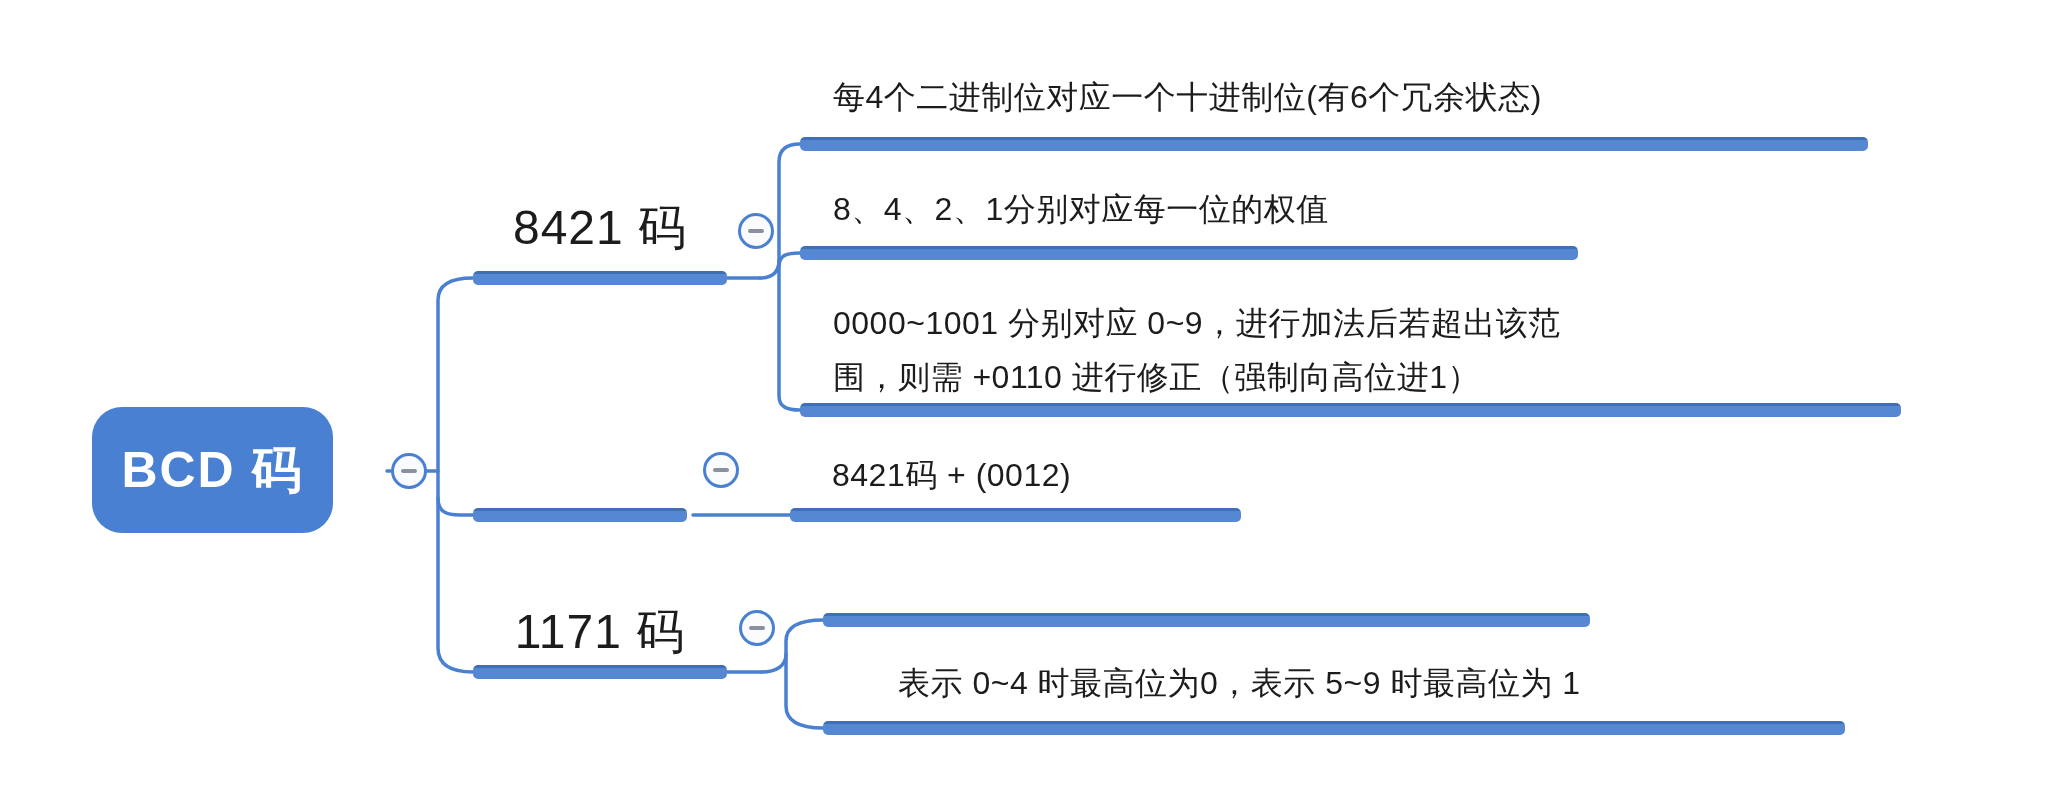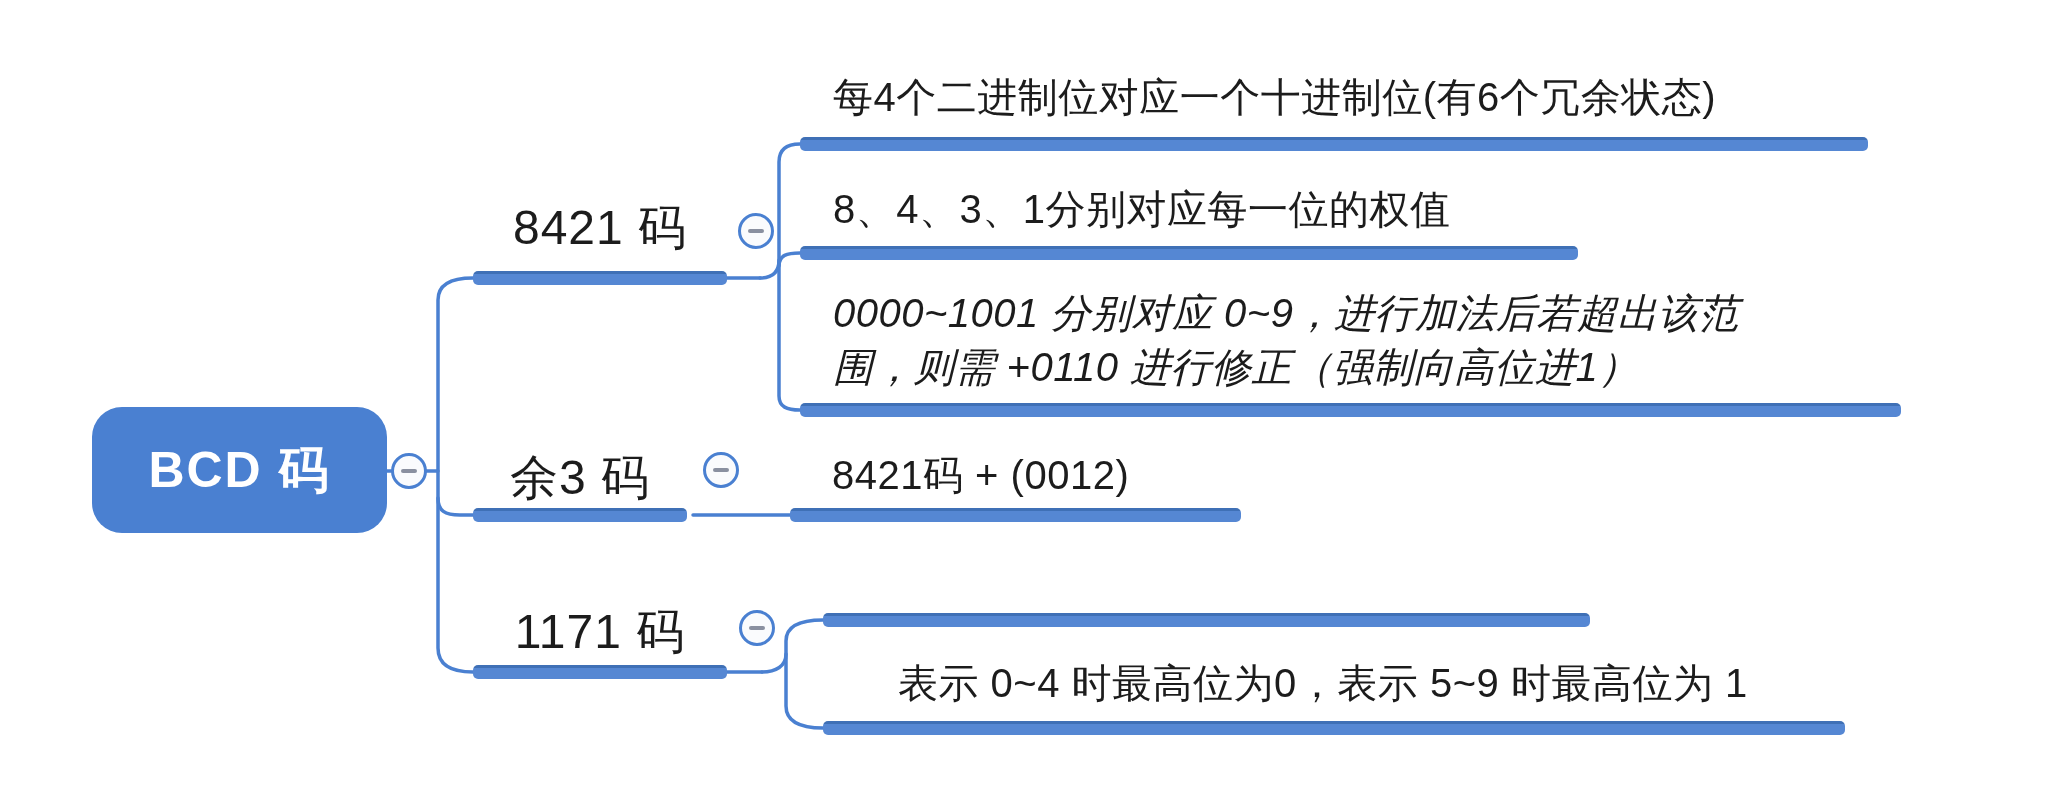--- a/index.html
+++ b/index.html
@@ -23,21 +23,21 @@
   }
   svg.connectors path {
     fill: none;
     stroke: #4a80d1;
     stroke-width: 3.5;
     stroke-linecap: round;
   }
   .node-root {
     position: absolute;
     left: 92px; top: 407px;
-    width: 295px; height: 126px;
+    width: 241px; height: 126px;
     background: #4a80d1;
     border-radius: 30px;
     display: flex;
     align-items: center;
     justify-content: center;
     color: #ffffff;
     font-size: 50px;
     font-weight: 700;
     letter-spacing: 2px;
     box-sizing: border-box;
@@ -53,21 +53,21 @@
     color: #1c1c1c;
     font-size: 48px;
     font-weight: 500;
     text-align: center;
     letter-spacing: 1px;
     white-space: pre;
   }
   .child-text {
     position: absolute;
     color: #1c1c1c;
-    font-size: 40px;
+    font-size: 32px;
     font-weight: 500;
     letter-spacing: 0.5px;
     line-height: 54px;
     white-space: pre;
   }
   .collapse {
     position: absolute;
     width: 30px; height: 30px;
     border: 3px solid #4a80d1;
     border-radius: 50%;
@@ -125,30 +125,29 @@
     <span class="minus"></span>
   </div>
   <div class="collapse" style="left:703px;top:452px;">
     <span class="minus"></span>
   </div>
   <div class="collapse" style="left:739px;top:610px;">
     <span class="minus"></span>
   </div>
 
   <div class="branch-label" style="left:473px;top:196px;width:254px;">8421 码</div>
-  <div class="branch-label" style="left:473px;top:446px;width:214px;">余3 码</div>
   <div class="branch-label" style="left:473px;top:600px;width:254px;">1171 码</div>
 
   <div class="bar" style="left:473px;top:271px;width:254px;"></div>
   <div class="bar" style="left:473px;top:508px;width:214px;"></div>
   <div class="bar" style="left:473px;top:665px;width:254px;"></div>
 
   <div class="child-text" style="left:833px;top:70px;">每4个二进制位对应一个十进制位(有6个冗余状态)</div>
-  <div class="child-text" style="left:833px;top:182px;">8、4、3、1分别对应每一位的权值</div>
-  <div class="child-text" style="left:833px;top:286px;font-style:italic;">0000~1001 分别对应 0~9，进行加法后若超出该范
+  <div class="child-text" style="left:833px;top:182px;">8、4、2、1分别对应每一位的权值</div>
+  <div class="child-text" style="left:833px;top:296px;">0000~1001 分别对应 0~9，进行加法后若超出该范
 围，则需 +0110 进行修正（强制向高位进1）</div>
   <div class="child-text" style="left:832px;top:448px;">8421码 + (0012)</div>
   <div class="child-text" style="left:858px;top:656px;margin-left:40px;">表示 0~4 时最高位为0，表示 5~9 时最高位为 1</div>
 
   <div class="bar" style="left:800px;top:137px;width:1068px;"></div>
   <div class="bar" style="left:800px;top:246px;width:778px;"></div>
   <div class="bar" style="left:800px;top:403px;width:1101px;"></div>
   <div class="bar" style="left:790px;top:508px;width:451px;"></div>
   <div class="bar" style="left:823px;top:613px;width:767px;"></div>
   <div class="bar" style="left:823px;top:721px;width:1022px;"></div>

